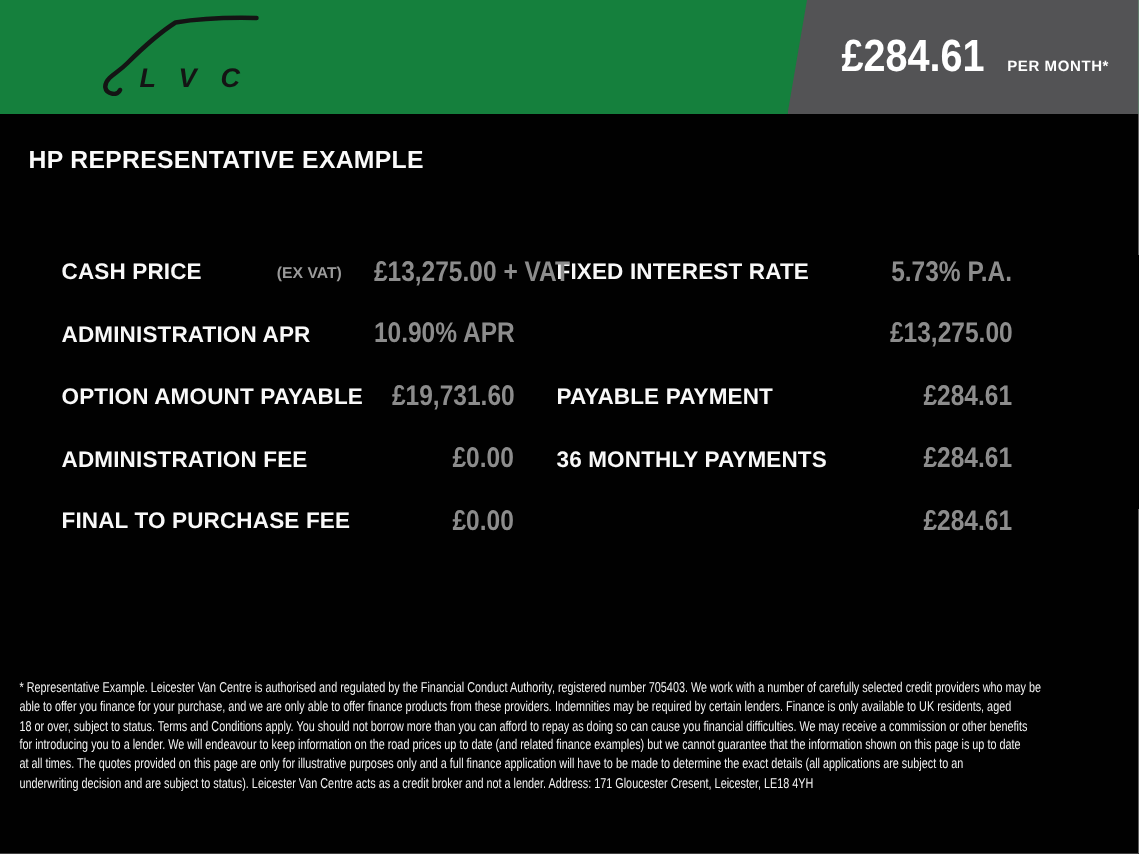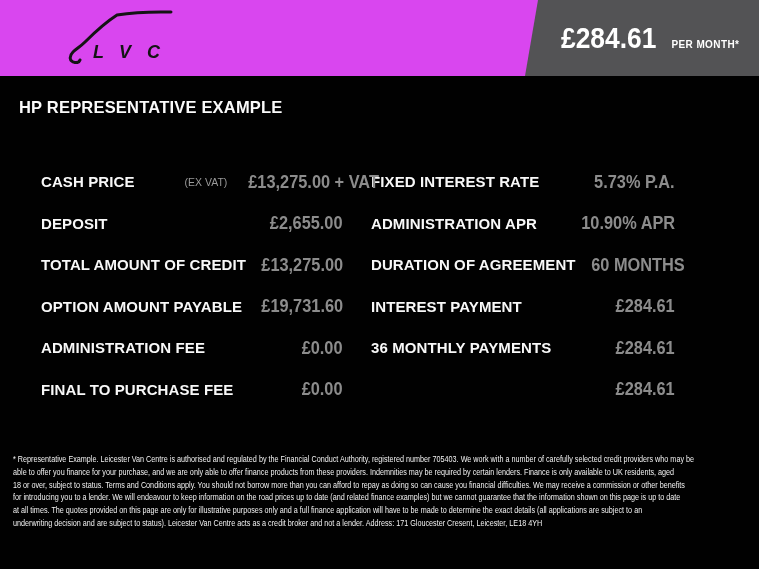--- a/index.html
+++ b/index.html
@@ -4,21 +4,21 @@
 <style>
   html,body { margin:0; padding:0; }
   body {
     width:759px; height:569px;
     position:relative;
     background:#ffffff;
     overflow:hidden;
     font-family:"Liberation Sans", sans-serif;
   }
   
-  .header { position:absolute; top:0; left:0; width:759px; height:76px; background:#d946ef; }
+  .header { position:absolute; top:0; left:0; width:759px; height:76px; background:#15803d; }
   .logo { position:absolute; left:63px; top:6px; width:112px; height:58px; }
   .badge {
     position:absolute; top:0; right:0; width:234px; height:76px;
     background:#535355;
     clip-path:polygon(13px 0, 100% 0, 100% 100%, 0 100%);
     color:#ffffff;
     display:flex; align-items:center;
     padding-left:36px; box-sizing:border-box;
   }
   .badge-amount {
@@ -42,21 +42,21 @@
     display:grid;
     grid-template-columns:302px 304px;
     column-gap:28px;
   }
   .cell { height:41.5px; display:flex; align-items:center; }
   .cell .label {
     color:#f8f8f8; font-size:15px; font-weight:bold;
     letter-spacing:0.1px; white-space:nowrap;
   }
   .cell .sublabel {
-    color:#9a9a9a; font-size:10.5px; font-weight:normal;
+    color:#9a9a9a; font-size:10.5px; font-weight:bold;
     margin-left:7px; white-space:nowrap;padding-left:43px;
   }
   .cell .value {
     margin-left:auto;
     color:#8c8c8c; font-size:19px; font-weight:600;
     white-space:nowrap;
     transform:scaleX(0.86); transform-origin:100% 50%;
   }
   
   .disclaimer {
@@ -91,43 +91,34 @@
       <span class="label">CASH PRICE</span>
       <span class="sublabel">(EX VAT)</span>
       <span class="value">£13,275.00 + VAT</span>
     </div>
     <div class="cell">
       <span class="label">FIXED INTEREST RATE</span>
       <span class="value">5.73% P.A.</span>
     </div>
 
     <div class="cell">
-      <span class="label">DEPOSIT</span>
-      <span class="value">£2,655.00</span>
-    </div>
-    <div class="cell">
       <span class="label">ADMINISTRATION APR</span>
       <span class="value">10.90% APR</span>
     </div>
 
     <div class="cell">
-      <span class="label">TOTAL AMOUNT OF CREDIT</span>
       <span class="value">£13,275.00</span>
-    </div>
-    <div class="cell">
-      <span class="label">DURATION OF AGREEMENT</span>
-      <span class="value">60 MONTHS</span>
     </div>
 
     <div class="cell">
       <span class="label">OPTION AMOUNT PAYABLE</span>
       <span class="value">£19,731.60</span>
     </div>
     <div class="cell">
-      <span class="label">INTEREST PAYMENT</span>
+      <span class="label">PAYABLE PAYMENT</span>
       <span class="value">£284.61</span>
     </div>
 
     <div class="cell">
       <span class="label">ADMINISTRATION FEE</span>
       <span class="value">£0.00</span>
     </div>
     <div class="cell">
       <span class="label">36 MONTHLY PAYMENTS</span>
       <span class="value">£284.61</span>

